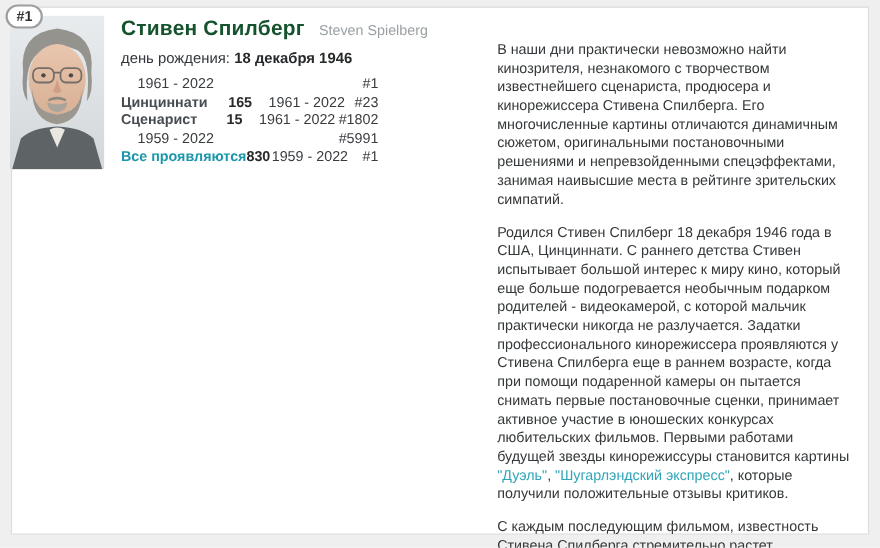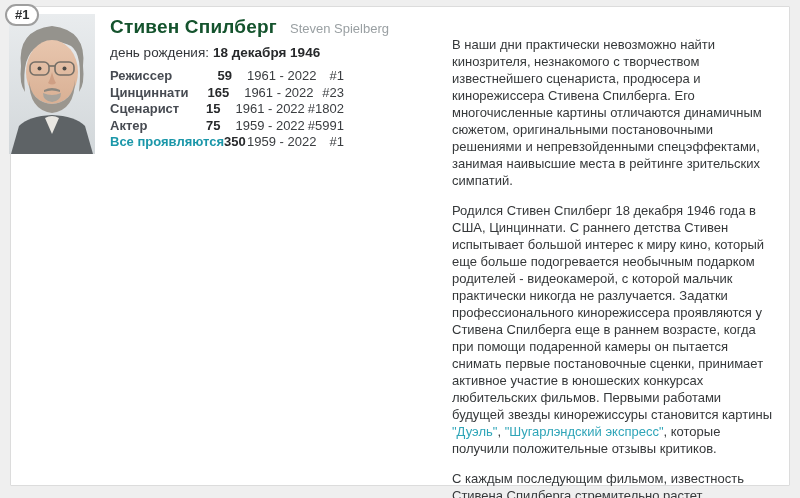--- a/index.html
+++ b/index.html
@@ -96,55 +96,47 @@
   <div class="header">
     <span class="title">Стивен Спилберг</span><span class="subtitle">Steven Spielberg</span>
   </div>
 
   <div class="birth">
     <span>день рождения:</span><b>18 декабря 1946</b>
   </div>
 
   <div class="stats" id="stats">
       <div class="stats-row">
-        <span class="cell-a">
-          <span class="stat-label">Режиссер</span>
-          <span class="stat-count">59</span>
-        </span>
         <span class="stat-years">1961 - 2022</span>
         <span class="stat-rank">#1</span>
       </div>
       <div class="stats-row">
         <span class="cell-a">
           <span class="stat-label">Цинциннати</span>
           <span class="stat-count">165</span>
         </span>
         <span class="stat-years">1961 - 2022</span>
         <span class="stat-rank">#23</span>
       </div>
       <div class="stats-row">
         <span class="cell-a">
           <span class="stat-label">Сценарист</span>
           <span class="stat-count">15</span>
         </span>
         <span class="stat-years">1961 - 2022</span>
         <span class="stat-rank">#1802</span>
       </div>
       <div class="stats-row">
-        <span class="cell-a">
-          <span class="stat-label">Актер</span>
-          <span class="stat-count">75</span>
-        </span>
         <span class="stat-years">1959 - 2022</span>
         <span class="stat-rank">#5991</span>
       </div>
       <div class="stats-row">
         <span class="cell-a">
           <span class="stat-label hl">Все проявляются</span>
-          <span class="stat-count">350</span>
+          <span class="stat-count">830</span>
         </span>
         <span class="stat-years">1959 - 2022</span>
         <span class="stat-rank">#1</span>
       </div>
     </div>
 
   <div class="bio" id="bio">
       <p><span>В наши дни практически невозможно найти кинозрителя, незнакомого с творчеством известнейшего сценариста, продюсера и кинорежиссера Стивена Спилберга. Его многочисленные картины отличаются динамичным сюжетом, оригинальными постановочными решениями и непревзойденными спецэффектами, занимая наивысшие места в рейтинге зрительских симпатий.</span></p>
       <p><span>Родился Стивен Спилберг 18 декабря 1946 года в США, Цинциннати. С раннего детства Стивен испытывает большой интерес к миру кино, который еще больше подогревается необычным подарком родителей - видеокамерой, с которой мальчик практически никогда не разлучается. Задатки профессионального кинорежиссера проявляются у Стивена Спилберга еще в раннем возрасте, когда при помощи подаренной камеры он пытается снимать первые постановочные сценки, принимает активное участие в юношеских конкурсах любительских фильмов. Первыми работами будущей звезды кинорежиссуры становится картины </span><a class="film-link">"Дуэль"</a><span>, </span><a class="film-link">"Шугарлэндский экспресс"</a><span>, которые получили положительные отзывы критиков.</span></p>
       <p><span>С каждым последующим фильмом, известность Стивена Спилберга стремительно растет. Захватывающие киноленты </span></p>

